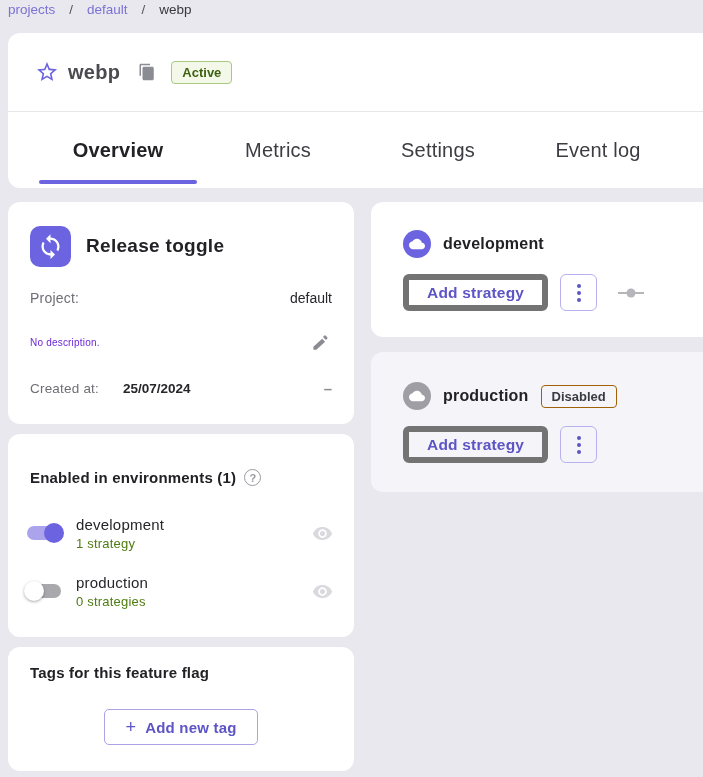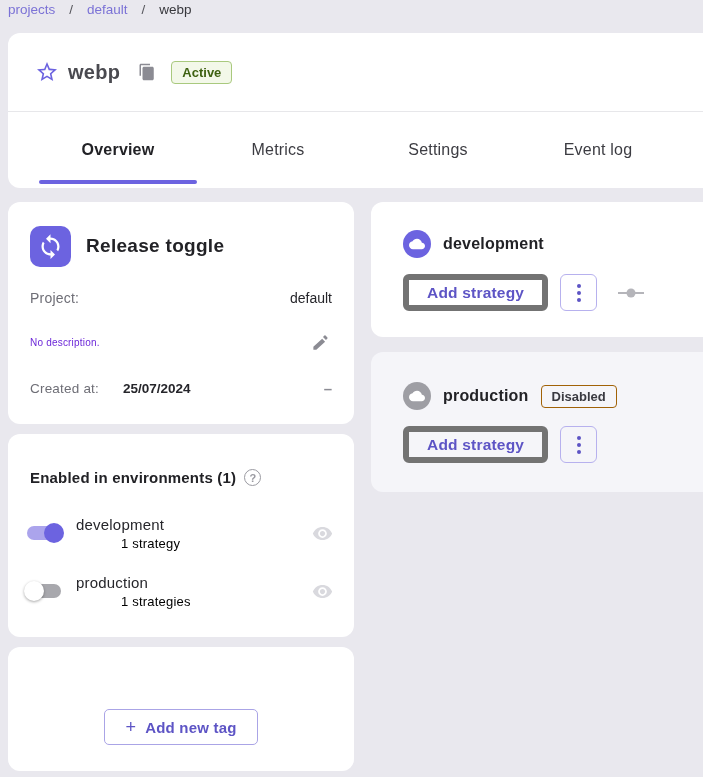--- a/index.html
+++ b/index.html
@@ -23,21 +23,21 @@
   .title-row { position:absolute; top:0; left:0; right:0; height:78px; display:flex; align-items:center; padding-left:27px; }
   .star-btn { width:24px; height:24px; display:flex; align-items:center; justify-content:center; cursor:pointer; }
   .flag-title { font-size:20px; color:#4a4a50; margin-left:9px; letter-spacing:.3px; }
   .copy-btn { width:20px; height:20px; margin-left:17px; display:flex; align-items:center; justify-content:center; cursor:pointer; }
   .badge-active {
     margin-left:14px; font-size:13px; font-weight:bold; color:#3f6212;
     background:#f3f8e9; border:1px solid #a9c97e; border-radius:4px; padding:3px 10px;
   }
   .header-divider { position:absolute; top:78px; left:0; right:0; height:1px; background:#e7e7ea; }
   .tabs { position:absolute; top:79px; left:30px; height:76px; display:flex; }
-  .tab { width:160px; display:flex; align-items:center; justify-content:center; font-size:16px; color:#3c3c42; cursor:pointer; position:relative; letter-spacing:.2px; }
+  .tab { width:160px; display:flex; align-items:center; justify-content:center; font-size:20px; color:#3c3c42; cursor:pointer; position:relative; letter-spacing:.2px; }
   .tab.active { font-weight:bold; color:#222226; }
   .tab.active .indicator { position:absolute; bottom:4px; left:1px; right:1px; height:4px; background:#6c63e0; border-radius:2px; }
 
   
   .details-card { left:8px; top:202px; width:346px; height:222px;padding-left:28px; }
   .type-icon { position:absolute; left:22px; top:24px; width:41px; height:41px; border-radius:10px; background:#6c63e0; display:flex; align-items:center; justify-content:center; }
   .details-title { position:absolute; left:78px; top:33px; font-size:19px; color:#222226; letter-spacing:.3px; }
   .kv-row { position:absolute; left:22px; right:22px; display:flex; justify-content:space-between; align-items:center; }
   .row-project { top:88px; font-size:14px; }
   .kv-label { color:#6e6e76; letter-spacing:.2px; }
@@ -52,21 +52,21 @@
 
   .envs-card { left:8px; top:434px; width:346px; height:203px; }
   .envs-heading { position:absolute; left:22px; top:35px; display:flex; align-items:center; gap:8px; }
   .envs-title { font-size:15px; font-weight:bold; color:#222226; letter-spacing:.2px; }
   .help-icon { width:17px; height:17px; border:1.5px solid #9a9aa1; border-radius:50%; color:#9a9aa1; font-size:11px; font-weight:bold; display:flex; align-items:center; justify-content:center; cursor:pointer; }
   .env-row { position:absolute; left:16px; right:20px; height:44px; display:flex; align-items:center; }
   .env-row-1 { top:77px; }
   .env-row-2 { top:135px; }
   .env-text { margin-left:12px; flex:1; }
   .env-name { font-size:15px; color:#26262b; letter-spacing:.2px; }
-  .env-sub { font-size:13px; color:#000000; margin-top:3px; letter-spacing:.2px;margin-left:45px; }
+  .env-sub { font-size:13px; color:#4d7c0f; margin-top:3px; letter-spacing:.2px; }
 
   
   .switch { position:relative; width:40px; height:22px; cursor:pointer; flex:0 0 auto; }
   .switch .track { position:absolute; left:3px; right:3px; top:4px; height:14px; border-radius:7px; }
   .switch .knob { position:absolute; top:1px; width:20px; height:20px; border-radius:50%; }
   .switch.on .track { background:#aba4ec; }
   .switch.on .knob { right:0; background:#6c63e0; }
   .switch.off .track { background:#a8a8ad; }
   .switch.off .knob { left:0; background:#fff; box-shadow:0 1px 3px rgba(0,0,0,.35); }
 
@@ -199,31 +199,32 @@
     </span>
   </div>
 
   <div class="env-row env-row-2">
     <span class="switch off">
       <span class="track"></span>
       <span class="knob"></span>
     </span>
     <span class="env-text">
       <div class="env-name">production</div>
-      <div class="env-sub">1 strategies</div>
+      <div class="env-sub">0 strategies</div>
     </span>
     <span class="icon-btn">
       <svg width="21" height="21" viewBox="0 0 24 24" fill="#d9d9de">
           <path d="M12 4.5C7 4.5 2.73 7.61 1 12c1.73 4.39 6 7.5 11 7.5s9.27-3.11 11-7.5c-1.73-4.39-6-7.5-11-7.5zM12 17c-2.76 0-5-2.24-5-5s2.24-5 5-5 5 2.24 5 5-2.24 5-5 5zm0-8c-1.66 0-3 1.34-3 3s1.34 3 3 3 3-1.34 3-3-1.34-3-3-3z"></path>
         </svg>
     </span>
   </div>
 </section>
 
 <section class="card tags-card">
+  <h3 class="tags-title">Tags for this feature flag</h3>
   <button class="add-tag-btn">
     <span class="plus-glyph">+</span>
     <span>Add new tag</span>
   </button>
 </section>
 
 <section class="env-panel panel-dev">
   <div class="panel-head">
     <span class="cloud-circle cloud-on">
       <svg width="16" height="16" viewBox="0 0 24 24" fill="#ffffff">

